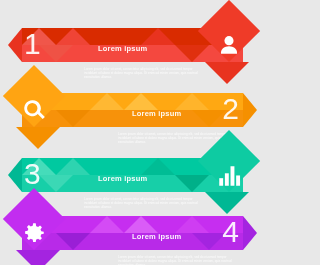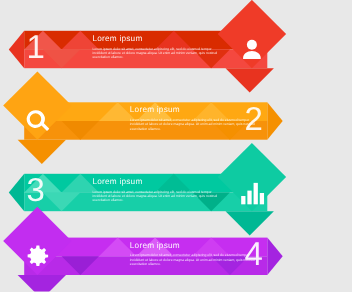--- a/index.html
+++ b/index.html
@@ -38,21 +38,21 @@
   .zig{position:absolute;width:0;height:0;
     border-left:17px solid transparent;border-right:17px solid transparent;}
 
   .num{position:absolute;color:#ffffff;font-size:30px;line-height:30px;
        font-family:"Liberation Sans", sans-serif;font-weight:400;opacity:.92;}
 
   .icon{position:absolute;width:26px;height:26px;color:#ffffff;}
   .icon svg{display:block;width:100%;height:100%;fill:#ffffff;}
 
   .txt{position:absolute;top:18px;}
-  .txt h3{margin:0;font-size:7.5px;line-height:9px;color:#ffffff;font-weight:400;
+  .txt h3{margin:14px;font-size:7.5px;line-height:9px;color:#ffffff;font-weight:700;
           letter-spacing:.2px;opacity:.95;}
   .txt p{margin:3px 0 0 0;font-size:3.1px;line-height:4.2px;color:#ffffff;
          opacity:.85;width:120px;}
 </style>
 </head>
 <body>
 
 <div class="stage">
 
   <div class="banner" style="top:12px">

